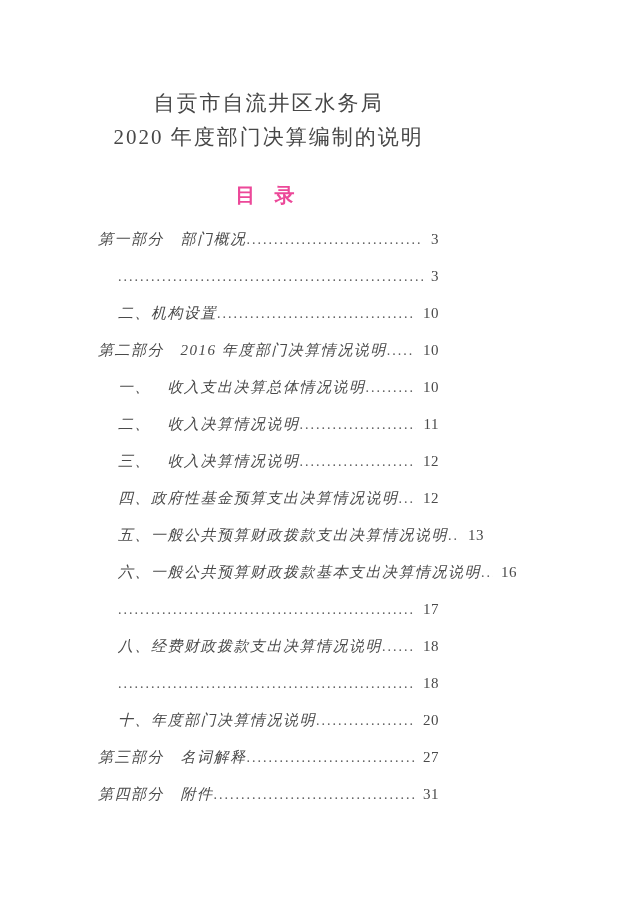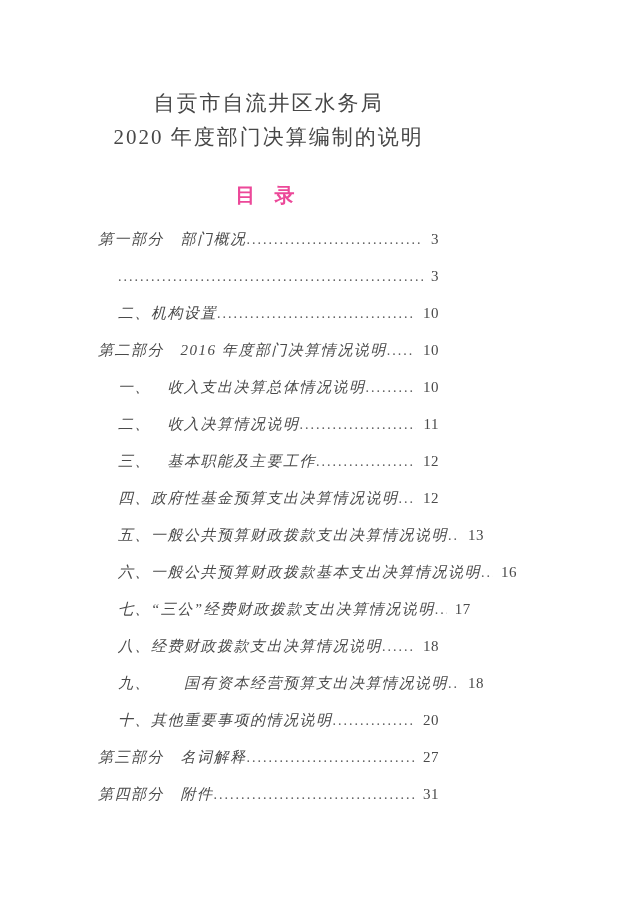--- a/index.html
+++ b/index.html
@@ -114,56 +114,54 @@
         <span class="toc-label">一、　收入支出决算总体情况说明</span>
         <span class="toc-leader"></span>
         <span class="toc-page">10</span>
       </div>
       <div class="toc-row level-1">
         <span class="toc-label">二、　收入决算情况说明</span>
         <span class="toc-leader"></span>
         <span class="toc-page">11</span>
       </div>
       <div class="toc-row level-1">
-        <span class="toc-label">三、　基本职能及主要工作</span>
+        <span class="toc-label">三、　收入决算情况说明</span>
         <span class="toc-leader"></span>
         <span class="toc-page">12</span>
       </div>
       <div class="toc-row level-1">
         <span class="toc-label">四、政府性基金预算支出决算情况说明</span>
         <span class="toc-leader"></span>
         <span class="toc-page">12</span>
       </div>
       <div class="toc-row level-1">
         <span class="toc-label">五、一般公共预算财政拨款支出决算情况说明</span>
         <span class="toc-leader"></span>
         <span class="toc-page">13</span>
       </div>
       <div class="toc-row level-1">
         <span class="toc-label">六、一般公共预算财政拨款基本支出决算情况说明</span>
         <span class="toc-leader"></span>
         <span class="toc-page">16</span>
       </div>
       <div class="toc-row level-1">
-        <span class="toc-label">七、“三公”经费财政拨款支出决算情况说明</span>
         <span class="toc-leader"></span>
         <span class="toc-page">17</span>
       </div>
       <div class="toc-row level-1">
         <span class="toc-label">八、经费财政拨款支出决算情况说明</span>
         <span class="toc-leader"></span>
         <span class="toc-page">18</span>
       </div>
       <div class="toc-row level-1">
-        <span class="toc-label">九、　　国有资本经营预算支出决算情况说明</span>
         <span class="toc-leader"></span>
         <span class="toc-page">18</span>
       </div>
       <div class="toc-row level-1">
-        <span class="toc-label">十、其他重要事项的情况说明</span>
+        <span class="toc-label">十、年度部门决算情况说明</span>
         <span class="toc-leader"></span>
         <span class="toc-page">20</span>
       </div>
       <div class="toc-row level-0">
         <span class="toc-label">第三部分　名词解释</span>
         <span class="toc-leader"></span>
         <span class="toc-page">27</span>
       </div>
       <div class="toc-row level-0">
         <span class="toc-label">第四部分　附件</span>

